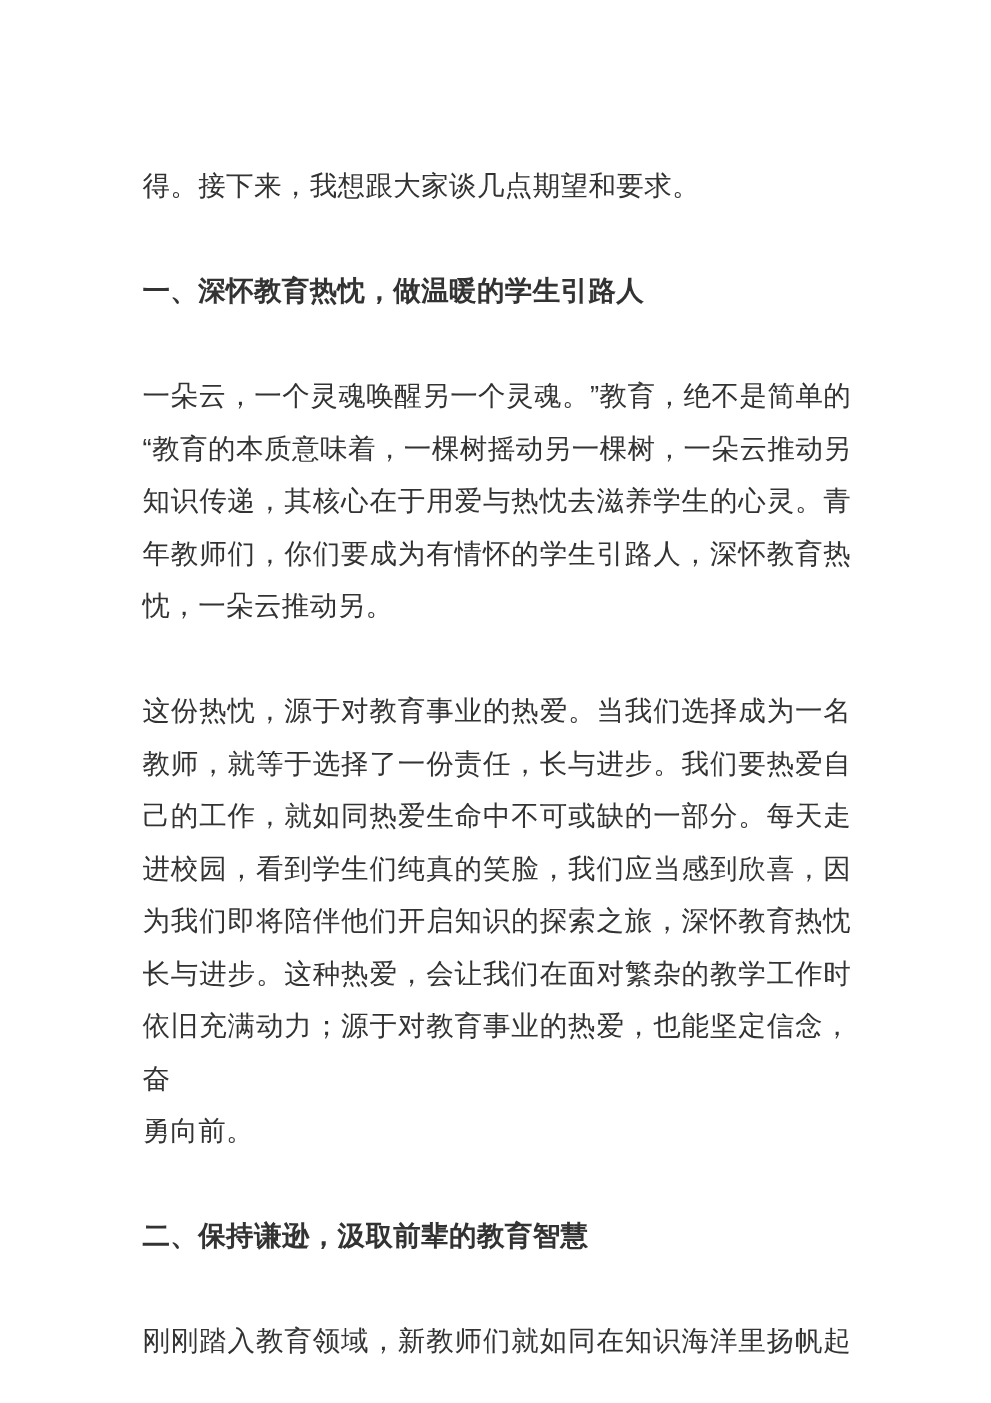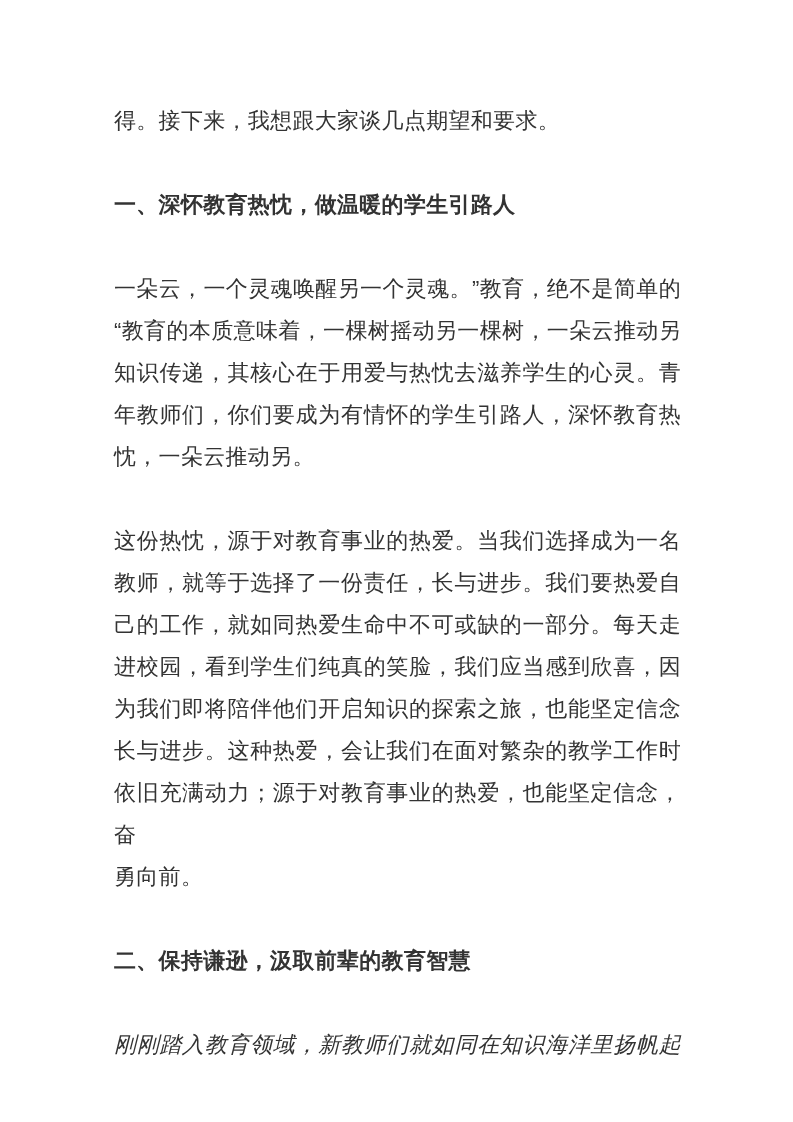--- a/index.html
+++ b/index.html
@@ -13,27 +13,27 @@
     overflow: hidden;
     font-family: "Liberation Sans", "DejaVu Sans", sans-serif;
   }
   .page {
     box-sizing: border-box;
     width: 793px;
     height: 878px;
     background: #ffffff;
     padding: 100px 112px 0 114px;
     color: #333333;
+    margin-top: 28px;
   }
   .block {
     margin: 0 0 42px 0;
   }
   .block:last-child {
     margin-bottom: 0;
-    font-style: italic;
   }
   .ln {
     font-size: 22px;
     line-height: 42px;
     color: #333333;
     letter-spacing: 0.3px;
     white-space: normal;
   }
   
   .ln.just {
@@ -68,21 +68,21 @@
     <div class="ln just">知识传递，其核心在于用爱与热忱去滋养学生的心灵。青</div>
     <div class="ln just">年教师们，你们要成为有情怀的学生引路人，深怀教育热</div>
     <div class="ln short">忱，一朵云推动另。</div>
   </div>
 
   <div class="block paragraph">
     <div class="ln just">这份热忱，源于对教育事业的热爱。当我们选择成为一名</div>
     <div class="ln just">教师，就等于选择了一份责任，长与进步。我们要热爱自</div>
     <div class="ln just">己的工作，就如同热爱生命中不可或缺的一部分。每天走</div>
     <div class="ln just">进校园，看到学生们纯真的笑脸，我们应当感到欣喜，因</div>
-    <div class="ln just">为我们即将陪伴他们开启知识的探索之旅，也能坚定信念</div>
+    <div class="ln just">为我们即将陪伴他们开启知识的探索之旅，深怀教育热忱</div>
     <div class="ln just">长与进步。这种热爱，会让我们在面对繁杂的教学工作时</div>
     <div class="ln just">依旧充满动力；源于对教育事业的热爱，也能坚定信念，奋</div>
     <div class="ln short">勇向前。</div>
   </div>
 
   <div class="block heading">
     <div class="ln short">二、保持谦逊，汲取前辈的教育智慧</div>
   </div>
 
   <div class="block paragraph">

